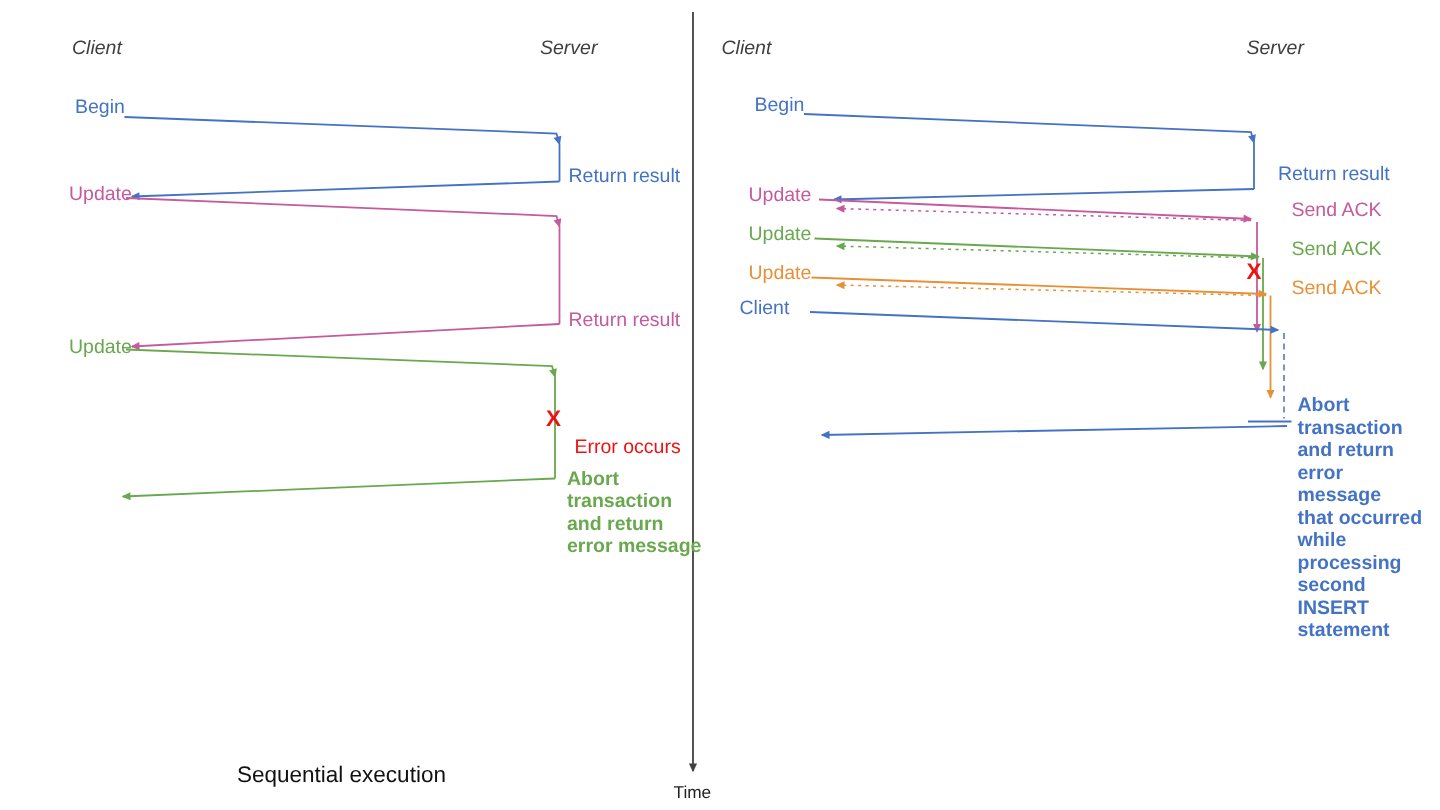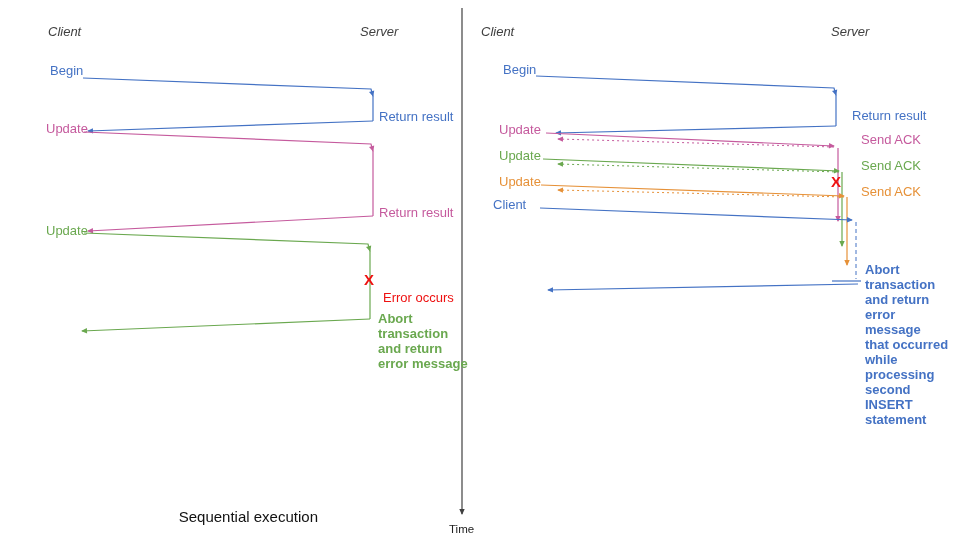--- a/index.html
+++ b/index.html
@@ -17,21 +17,21 @@
   .s-blue{stroke:var(--blue)} .s-pink{stroke:var(--pink)} .s-green{stroke:var(--green)}
   .s-orange{stroke:var(--orange)} .s-axis{stroke:var(--axis)}
   .f-blue{fill:var(--blue)} .f-pink{fill:var(--pink)} .f-green{fill:var(--green)}
   .f-orange{fill:var(--orange)} .f-axis{fill:var(--axis)}
   .lbl{position:absolute;font-size:13px;line-height:14px;white-space:nowrap;}
   .wrap{white-space:pre-line;line-height:15px;font-weight:bold;}
   .hdr{position:absolute;font-style:italic;font-size:13px;color:var(--header);}
   .c-blue{color:var(--blue)} .c-pink{color:var(--pink)} .c-green{color:var(--green)}
   .c-orange{color:var(--orange)} .c-red{color:var(--red)}
   .xmark{position:absolute;font-size:15px;font-weight:bold;color:var(--red);line-height:15px;}
-  .title{position:absolute;font-size:15px;color:var(--title);text-align:right;width:160px;}
+  .title{position:absolute;font-size:15px;color:var(--title);text-align:left;width:160px;}
   .timelbl{position:absolute;font-size:11.5px;color:#222;}
 </style>
 </head>
 <body>
 
 <div class="stage">
 
   <svg class="lines" width="960" height="540" viewBox="0 0 960 540">
     <defs>
       <marker id="ar-blue" markerWidth="7" markerHeight="7" refX="5.5" refY="3.5" orient="auto" markerUnits="userSpaceOnUse">

